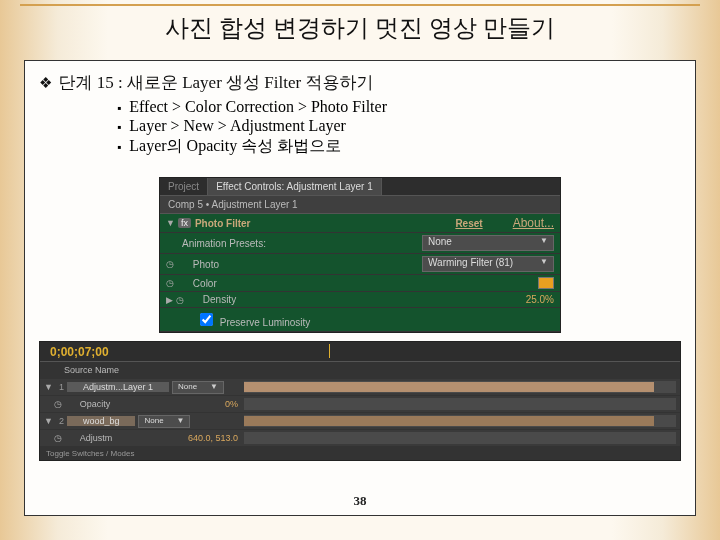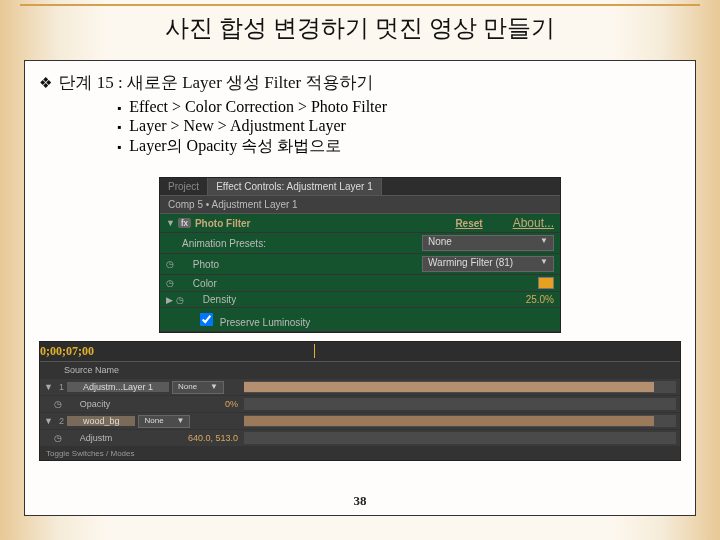--- a/index.html
+++ b/index.html
@@ -118,23 +118,22 @@
   background: #3a3a3a;
   border: 1px solid #222;
   font-family: Arial, sans-serif;
   font-size: 9px;
   color: #bbb;
 }
 .tl-top {
   display: flex;
   align-items: center;
   background: #2d2d2d;
-  padding: 2px 0;
+  padding: 2px 10px;
   border-bottom: 1px solid #555;
-  font-family: Liberation Serif, serif;
 }
 .tl-time { color: #e0b030; font-weight: bold; font-size: 12px; }
 .tl-ruler {
   height: 14px;
   background: linear-gradient(to right, #333 0, #333 100%);
   border-bottom: 1px solid #555;
   position: relative;
   margin-left: 200px;
 }
 .tl-marker {

